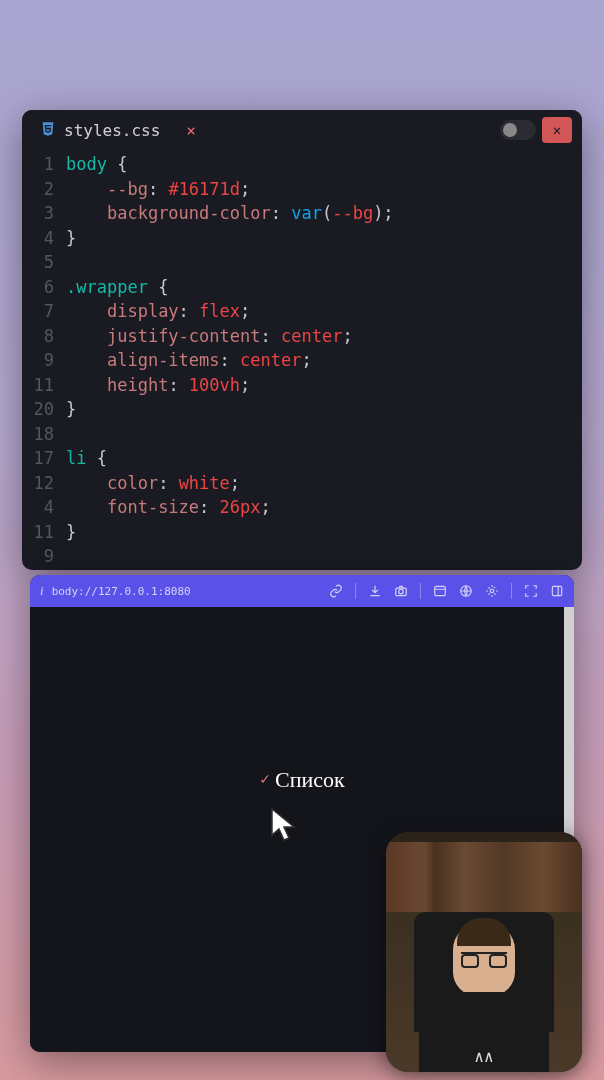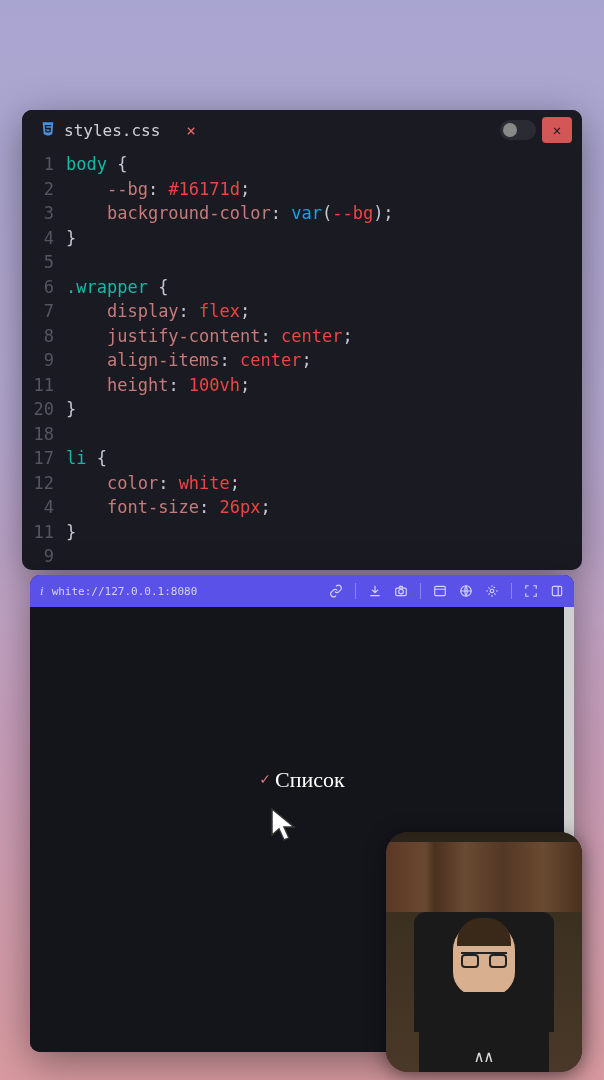--- a/index.html
+++ b/index.html
@@ -334,21 +334,21 @@
         <div>11</div>
         <div>9</div>
       </div>
     <div class="code" id="code"><div><span class="c-sel">body </span><span class="c-brace">{</span></div><div><span>    </span><span class="c-prop">--bg</span><span class="c-punc">: </span><span class="c-val">#16171d</span><span class="c-punc">;</span></div><div><span>    </span><span class="c-prop">background-color</span><span class="c-punc">: </span><span class="c-func">var</span><span class="c-punc">(</span><span class="c-val">--bg</span><span class="c-punc">);</span></div><div><span class="c-brace">}</span></div><div>&nbsp;</div><div><span class="c-sel">.wrapper </span><span class="c-brace">{</span></div><div><span>    </span><span class="c-prop">display</span><span class="c-punc">: </span><span class="c-val">flex</span><span class="c-punc">;</span></div><div><span>    </span><span class="c-prop">justify-content</span><span class="c-punc">: </span><span class="c-val">center</span><span class="c-punc">;</span></div><div><span>    </span><span class="c-prop">align-items</span><span class="c-punc">: </span><span class="c-val">center</span><span class="c-punc">;</span></div><div><span>    </span><span class="c-prop">height</span><span class="c-punc">: </span><span class="c-val">100vh</span><span class="c-punc">;</span></div><div><span class="c-brace">}</span></div><div>&nbsp;</div><div><span class="c-sel">li </span><span class="c-brace">{</span></div><div><span>    </span><span class="c-prop">color</span><span class="c-punc">: </span><span class="c-val">white</span><span class="c-punc">;</span></div><div><span>    </span><span class="c-prop">font-size</span><span class="c-punc">: </span><span class="c-val">26px</span><span class="c-punc">;</span></div><div><span class="c-brace">}</span></div><div>&nbsp;</div></div>
   </div>
 </div>
 
 <div class="browser-window">
   <div class="browser-bar">
     <span class="info-icon">i</span>
-    <span class="url">white://127.0.0.1:8080</span>
+    <span class="url">body://127.0.0.1:8080</span>
     <span class="spacer"></span>
     <div class="bar-icons">
       <span class="bar-icon">
           <svg viewBox="0 0 24 24" width="14" height="14" fill="none" stroke="#d5d3f5" stroke-width="2">
             <path d="M10 13a5 5 0 0 0 7 0l3-3a5 5 0 0 0-7-7l-1 1M14 11a5 5 0 0 0-7 0l-3 3a5 5 0 0 0 7 7l1-1"></path>
           </svg>
         </span>
       <span class="bar-sep"></span>
       <span class="bar-icon">
           <svg viewBox="0 0 24 24" width="14" height="14" fill="none" stroke="#d5d3f5" stroke-width="2">

